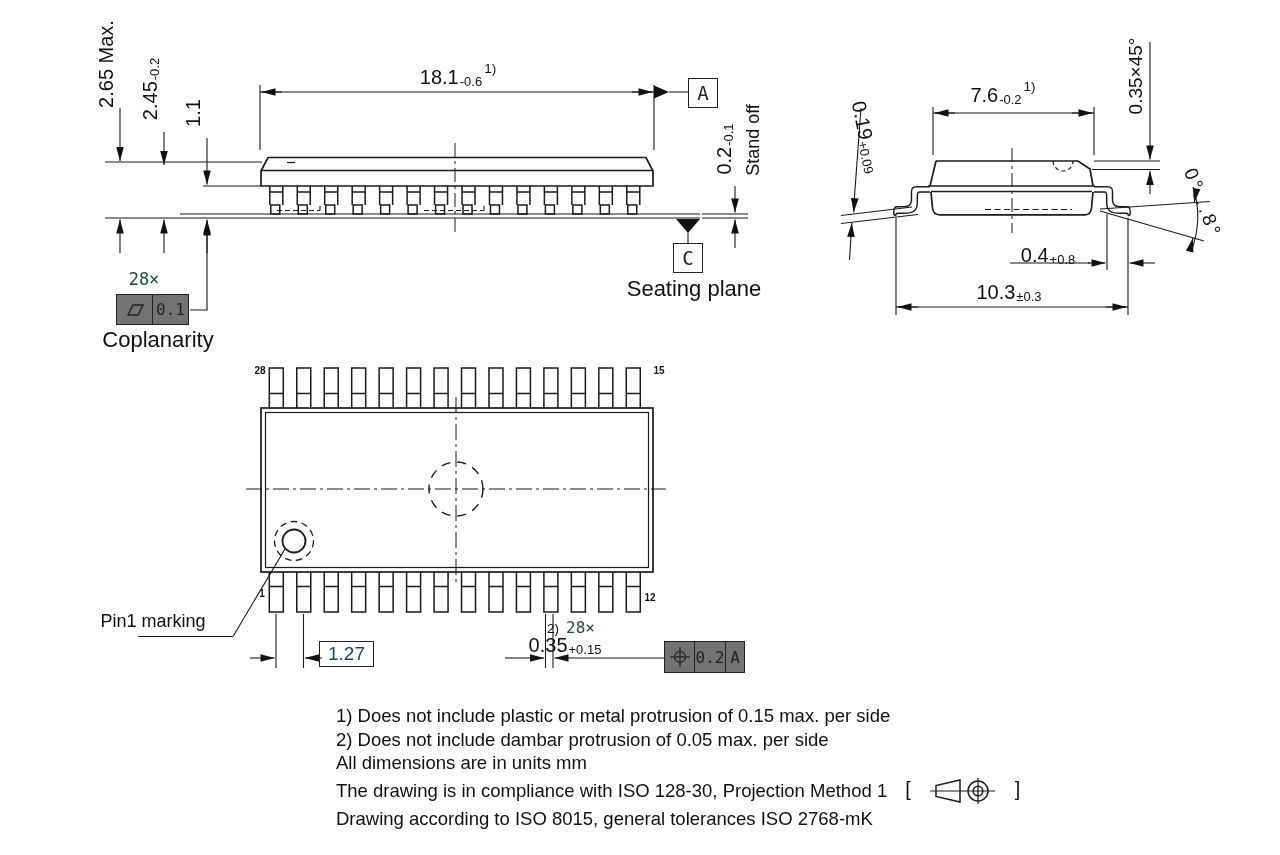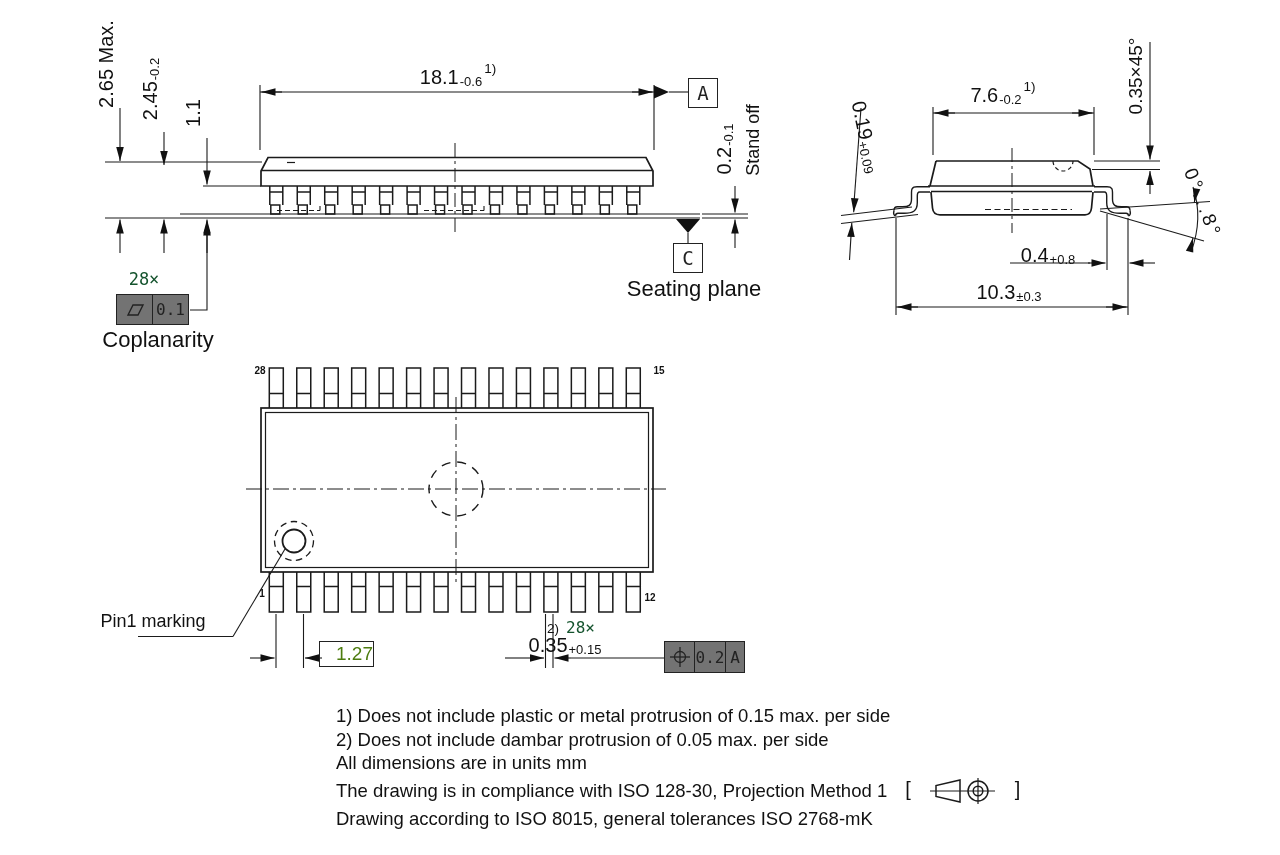--- a/index.html
+++ b/index.html
@@ -11,21 +11,21 @@
   .r90{transform:translate(-50%,-50%) rotate(-90deg)}
   .tol{font-size:13px;position:relative;top:2px;margin-left:1px}
   .ref{font-size:13.5px;position:relative;top:-11px;margin-left:2px}
   .small{font-size:18px}
   .lab{font-size:22px}
   .pinnum{font-size:10px;font-weight:bold}
   .mono{font-family:"DejaVu Sans Mono",monospace;font-weight:400;color:#14532d}
   .dbox{position:absolute;border:1.5px solid #222;display:flex;align-items:center;
         justify-content:center;font:19px "DejaVu Sans Mono",monospace;color:#222;box-sizing:border-box}
   .basicbox{position:absolute;border:1.4px solid #222;display:flex;align-items:center;
-        justify-content:flex-end;font:19px "Liberation Sans",sans-serif;color:#4d7c0f;box-sizing:border-box}
+        justify-content:center;font:19px "Liberation Sans",sans-serif;color:#0c4a6e;box-sizing:border-box}
   .fcf{position:absolute;display:flex;border:1.3px solid #222;box-sizing:border-box;background:#737373}
   .fcf .cell{display:flex;align-items:center;justify-content:center;
         font:16px "DejaVu Sans Mono",monospace;color:#222;box-sizing:border-box}
   .fcf .cell + .cell{border-left:1.3px solid #222}
   .notes{position:absolute;left:336px;top:704px;font-size:18.5px;line-height:23.6px;color:#111}
   .note-line{white-space:nowrap}
   .note-flex{display:flex;align-items:center;gap:18px}
   .bracket{font-size:20px;position:relative;top:-1px}
 </style>
 </head>

